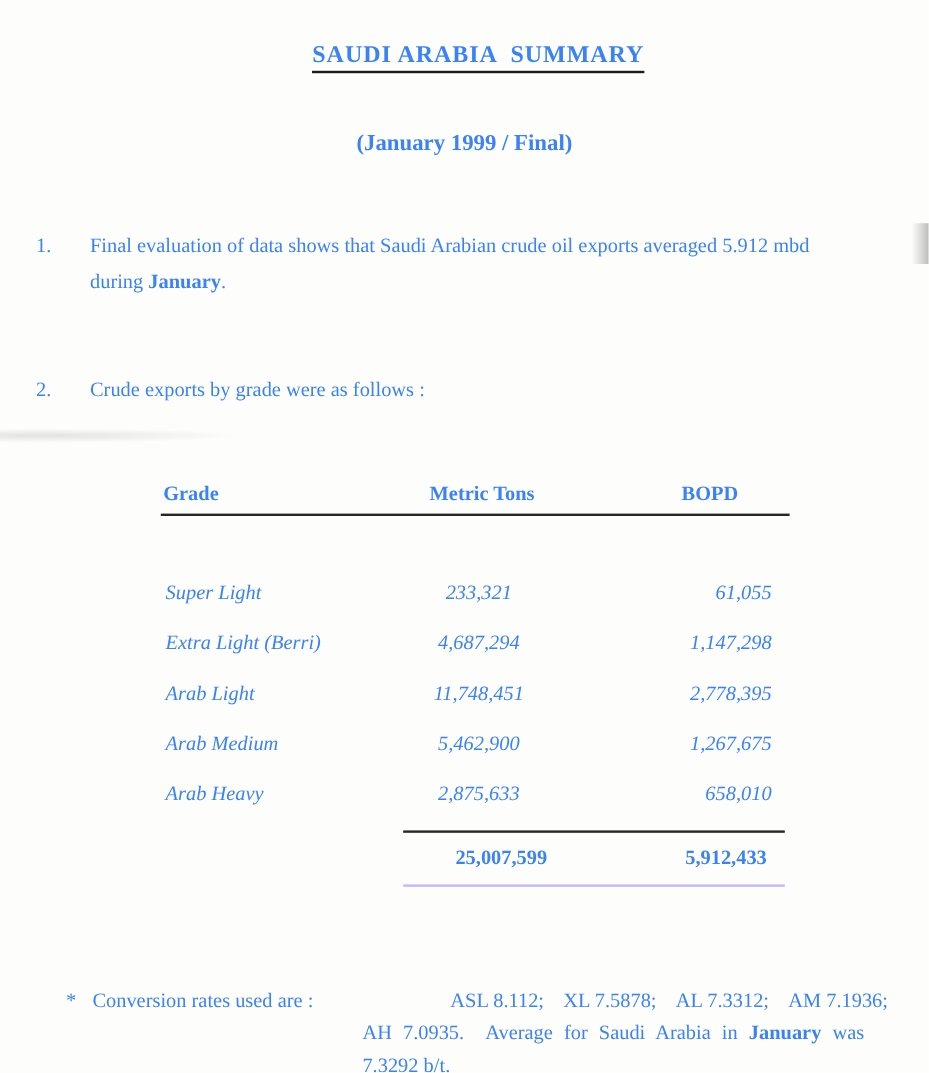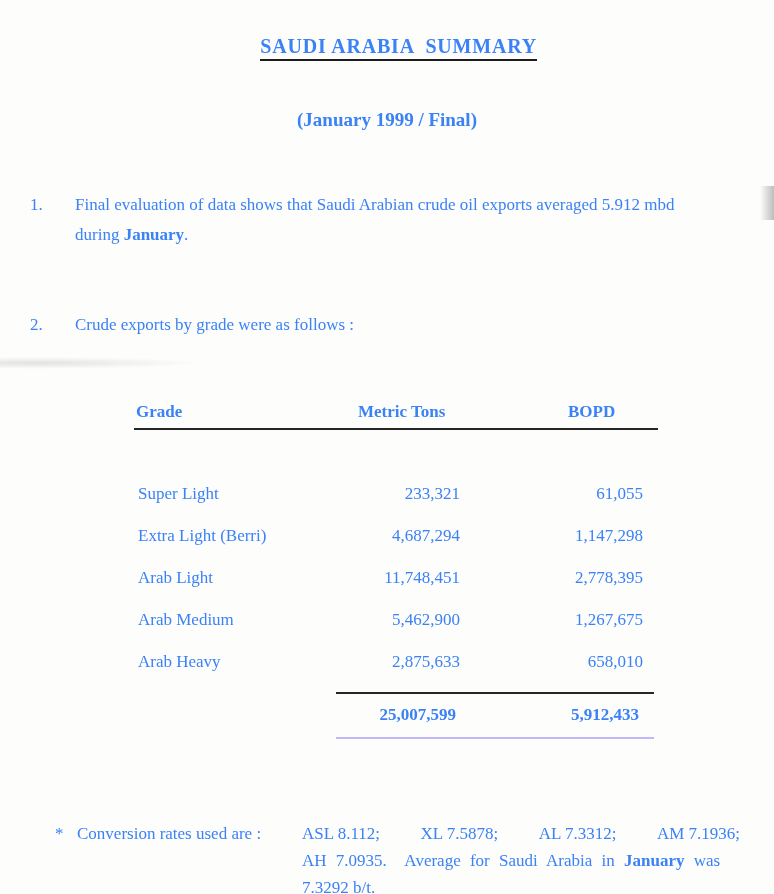--- a/index.html
+++ b/index.html
@@ -63,23 +63,23 @@
   .thead {
     position: relative;
     height: 26px;
     border-bottom: 2px solid #262626;
     font-weight: bold;
   }
   .th-grade { position: absolute; left: 2px; top: 0; }
   .th-mt    { position: absolute; left: 224px; top: 0; }
   .th-bopd  { position: absolute; left: 434px; top: 0; }
   .tbody { margin-top: 52px; }
-  .trow { display: flex; height: 40px; line-height: 20px; padding-top: 2px; }
+  .trow { display: flex; height: 40px; line-height: 20px; padding-top: 2px; font-style: italic; }
   .cell-grade { width: 200px; padding-left: 4px; }
-  .cell-mt    { width: 122px; text-align: right; }
+  .cell-mt    { width: 122px; text-align: center; }
   .cell-bopd  { width: 183px; text-align: right; }
   .total-block {
     margin-left: 202px;
     width: 318px;
     border-top: 2px solid #262626;
     border-bottom: 2px solid #c4b5fd;
     padding: 11px 0 12px 0;
     display: flex;
     font-weight: bold;
     line-height: 20px;
@@ -91,21 +91,21 @@
   .footnote {
     position: absolute;
     left: 55px; top: 820px;
     width: 685px;
     font-size: 17px;
     line-height: 27px;
   }
   .fn-marker { position: absolute; left: 0; top: 0; }
   .fn-label  { position: absolute; left: 22px; top: 0; }
   .fn-rates  { margin-left: 247px; width: 438px; }
-  .fn-line1  { display: flex; justify-content: space-between; gap: 16px; }
+  .fn-line1  { display: flex; justify-content: flex-end; gap: 16px; }
   .fn-line2  { white-space: pre-wrap; word-spacing: 5px; }
 
   
   .smudge-left {
     position: absolute;
     left: 0; top: 356px;
     width: 230px; height: 14px;
     background: radial-gradient(ellipse at 15% 50%, rgba(130,130,130,0.22), rgba(130,130,130,0) 60%);
     pointer-events: none;
   }

